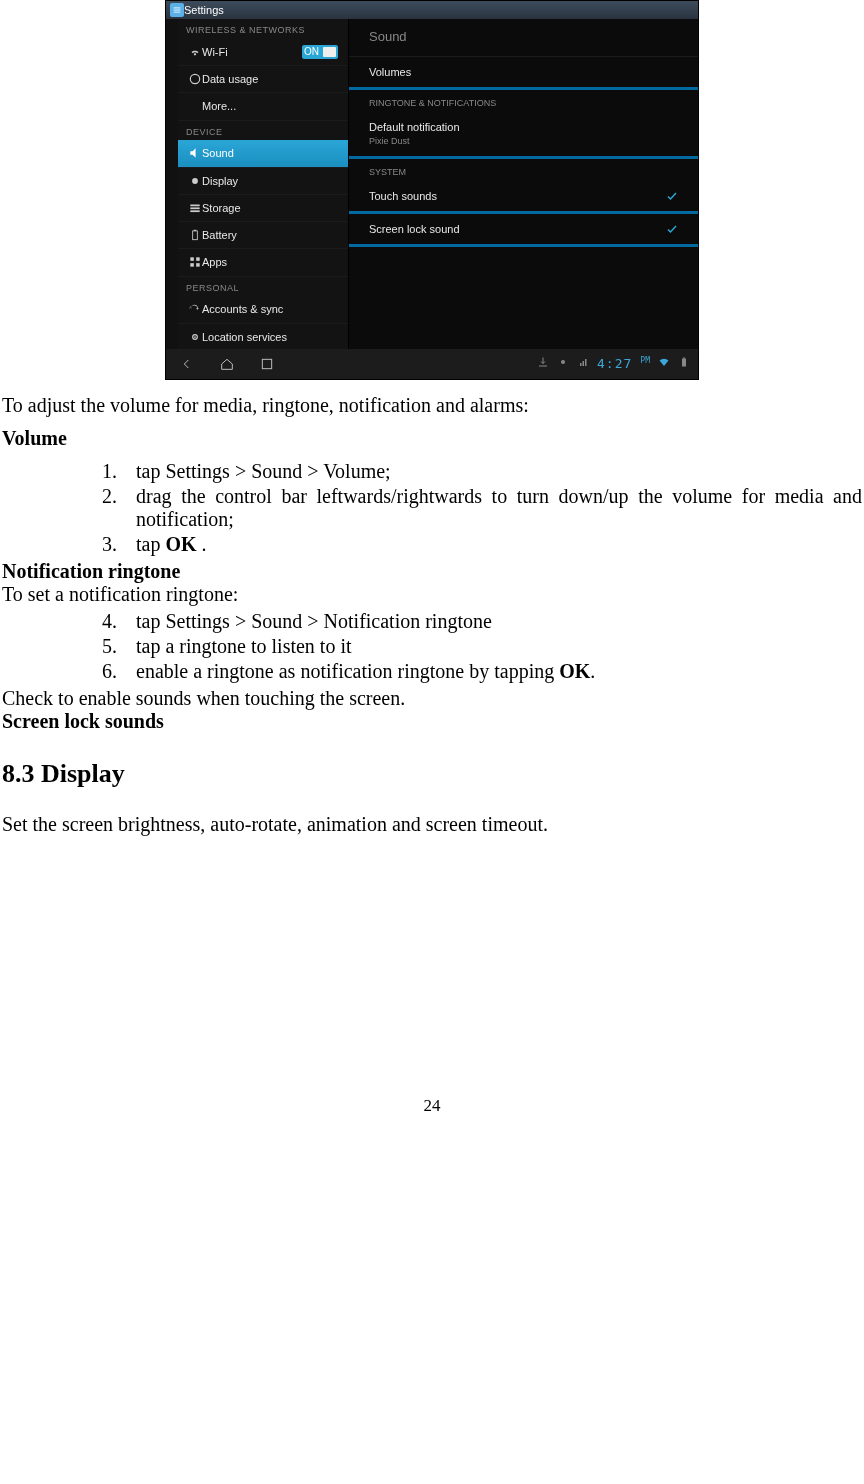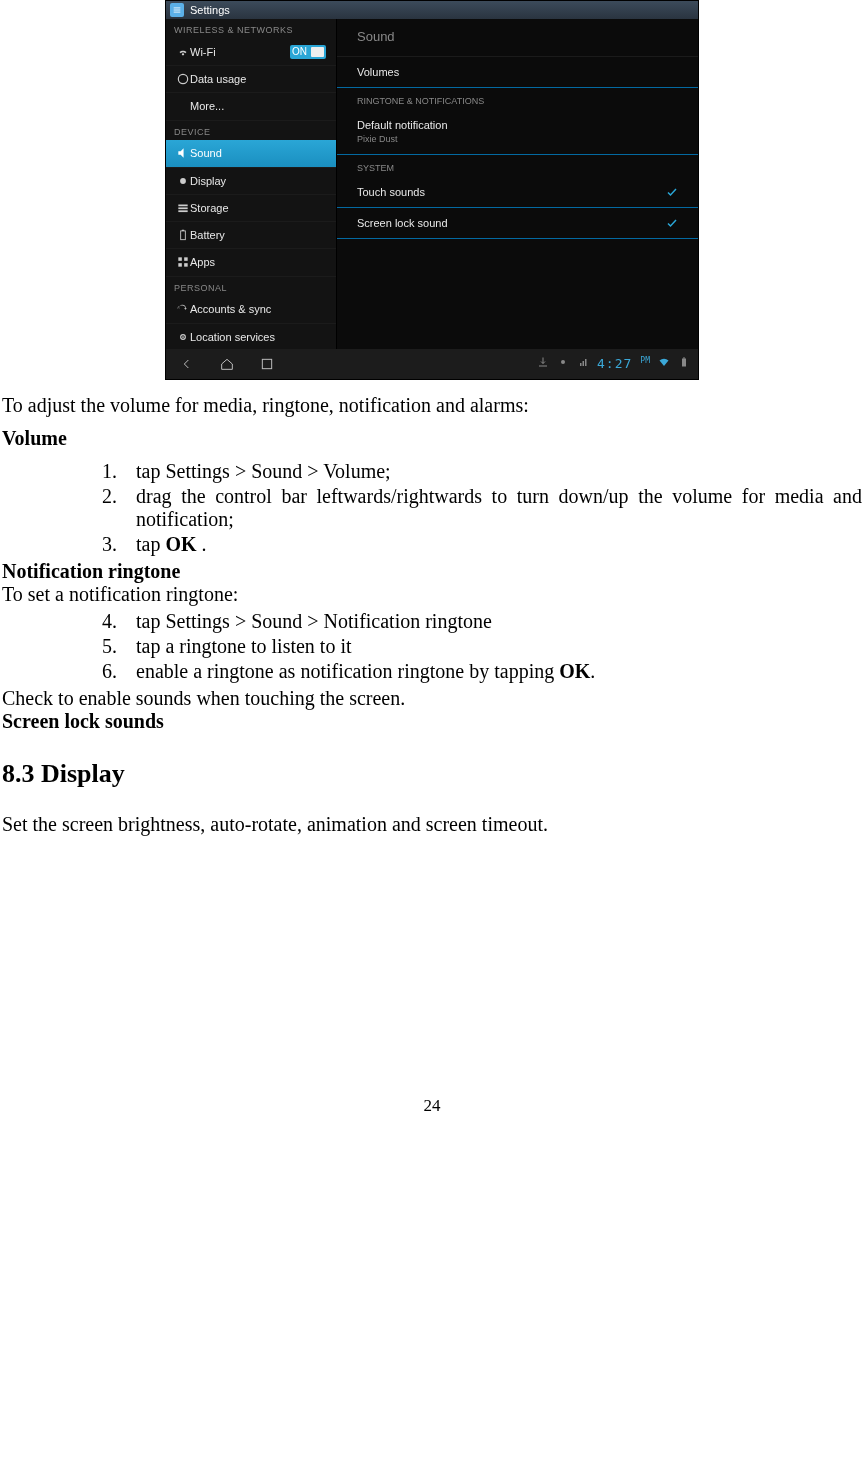--- a/index.html
+++ b/index.html
@@ -27,40 +27,40 @@
     font-family: Arial, sans-serif;
     font-size: 11px;
     line-height: 1.3;
   }
   .titlebar {
     height: 18px;
     background: linear-gradient(#3c4b5b,#2a3440);
     display: flex;
     align-items: center;
     padding: 0 4px;
-    gap: 6px;
   }
   .tb-icon {
     width: 14px; height: 14px;
     background: #5bb0e8;
     border-radius: 2px;
     display:flex;align-items:center;justify-content:center;
   }
   .tb-icon svg { width:10px;height:10px;fill:#fff;}
   .tb-title { color:#fff; font-size:11px; }
   .device {
     display:flex;
     height: 330px;
     background:#111;
   }
   .sidebar {
     width: 170px;
     background:#131313;
     border-right:1px solid #000;
     overflow:hidden;
+    margin-left:12px;
   }
   .section-hdr {
     font-size:9px;
     color:#888;
     padding:6px 8px 2px 8px;
     letter-spacing:0.5px;
   }
   .side-item {
     display:flex;
     gap:0;
@@ -101,21 +101,21 @@
     border-bottom:1px solid #1b1b1b;
   }
   .main-section-hdr {
     font-size:9px;
     color:#888;
     padding:8px 20px 2px 20px;
   }
   .main-item {
     padding:8px 20px;
     color:#e8e8e8;
-    border-bottom:1px solid #0369a1;
+    border-bottom:3px solid #0369a1;
     display:flex;
     justify-content:space-between;
     align-items:center;
   }
   .main-item .sub{font-size:9px;color:#888;display:block;margin-top:2px;}
   .check-icon {
     width:12px;height:12px;
   }
   .check-icon svg{width:12px;height:12px;fill:none;stroke:#2aa6d6;stroke-width:3;}
   .navbar {

